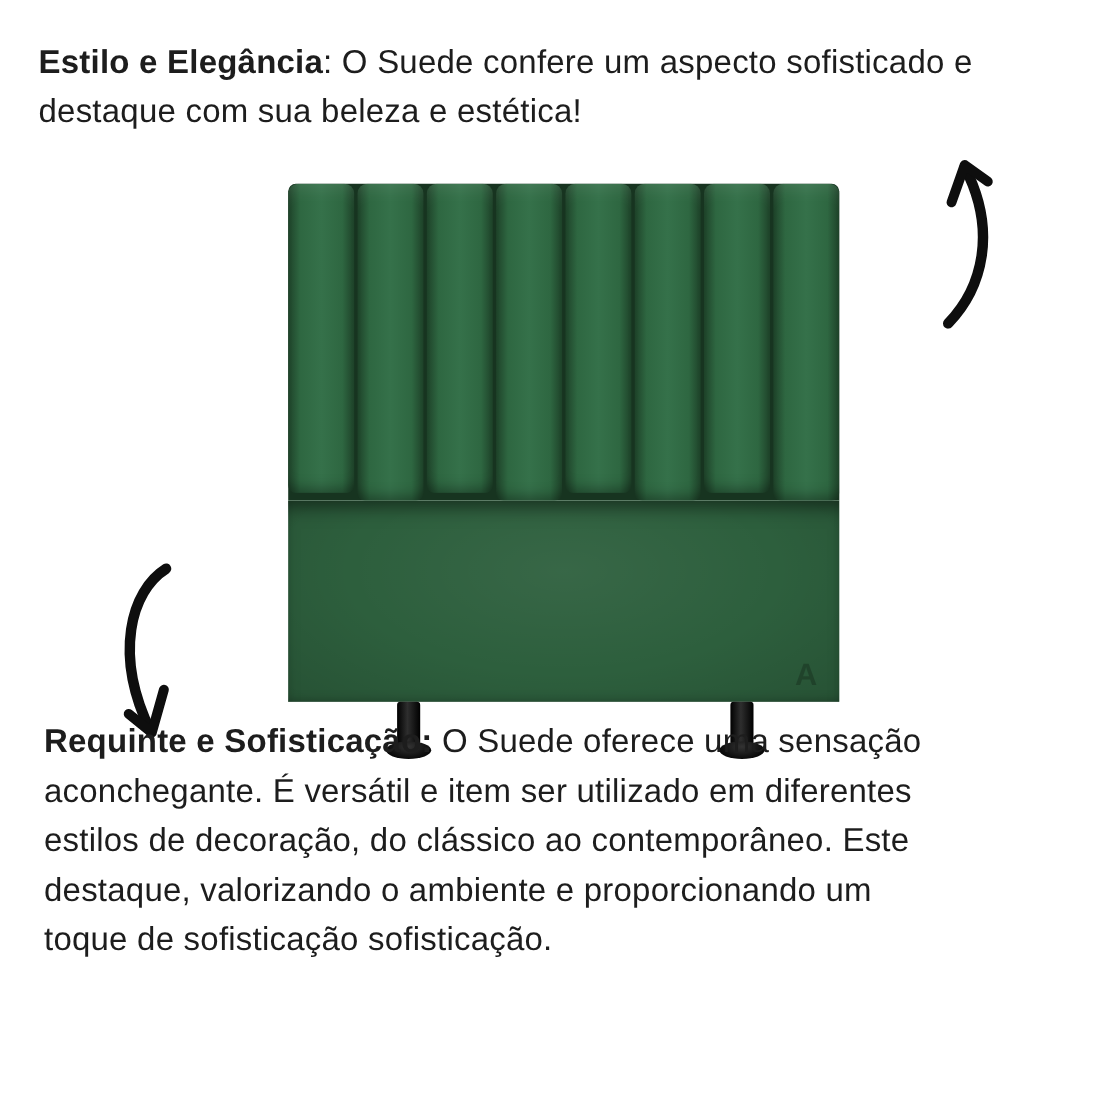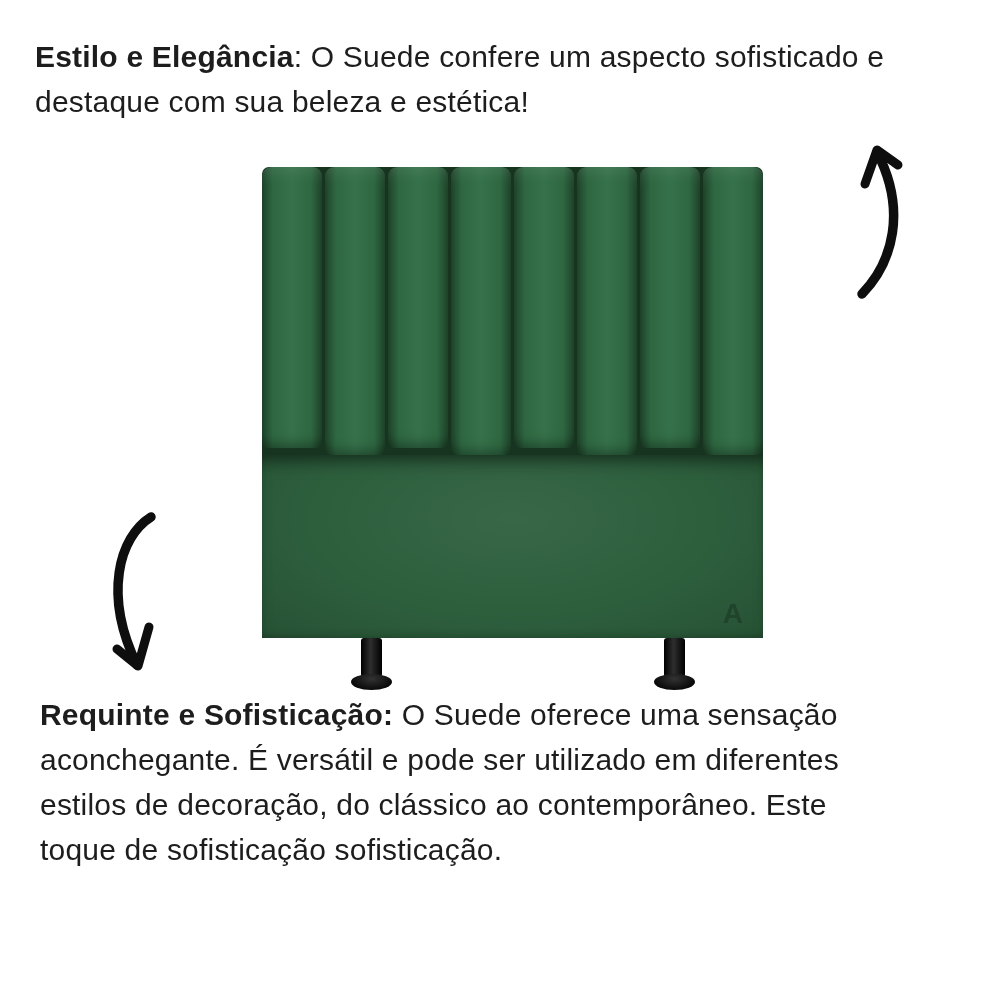--- a/index.html
+++ b/index.html
@@ -15,21 +15,21 @@
   .para{
     position:absolute;
     font-size:30px;
     line-height:45px;
     letter-spacing:.2px;
     color:var(--text,#1d1d1d);
     white-space:nowrap;
   }
   .para b{font-weight:bold;}
   .para-top{left:35px;top:34px;}
-  .para-bottom{left:40px;top:692px;}
+  .para-bottom{left:40px;top:652px;}
   
   .headboard{
     position:absolute;
     left:262px;top:167px;
     width:501px;height:471px;
   }
   .channels{
     position:relative;
     width:100%;height:288px;
     background:var(--seam,#173420);
@@ -142,18 +142,19 @@
     </div>
   </div>
 
   <svg class="arrow arrow-down" width="72" height="172" viewBox="0 0 72 172">
     <path d="M 58 12 C 26 32, 10 90, 44 160" stroke-width="9.5"></path>
     <path d="M 24 144 L 45 161 L 56 122" stroke-width="9"></path>
   </svg>
 
   <div class="para para-bottom">
     <div><b>Requinte e Sofisticação:</b><span> O Suede oferece uma sensação</span></div>
-    <div>aconchegante. É versátil e pode ser utilizado em diferentes</div>
+    <div>aconchegante. É versátil e item ser utilizado em diferentes</div>
     <div>estilos de decoração, do clássico ao contemporâneo. Este</div>
+    <div>destaque, valorizando o ambiente e proporcionando um</div>
     <div>toque de sofisticação sofisticação.</div>
   </div>
 
 </div>
 
 </body></html>

